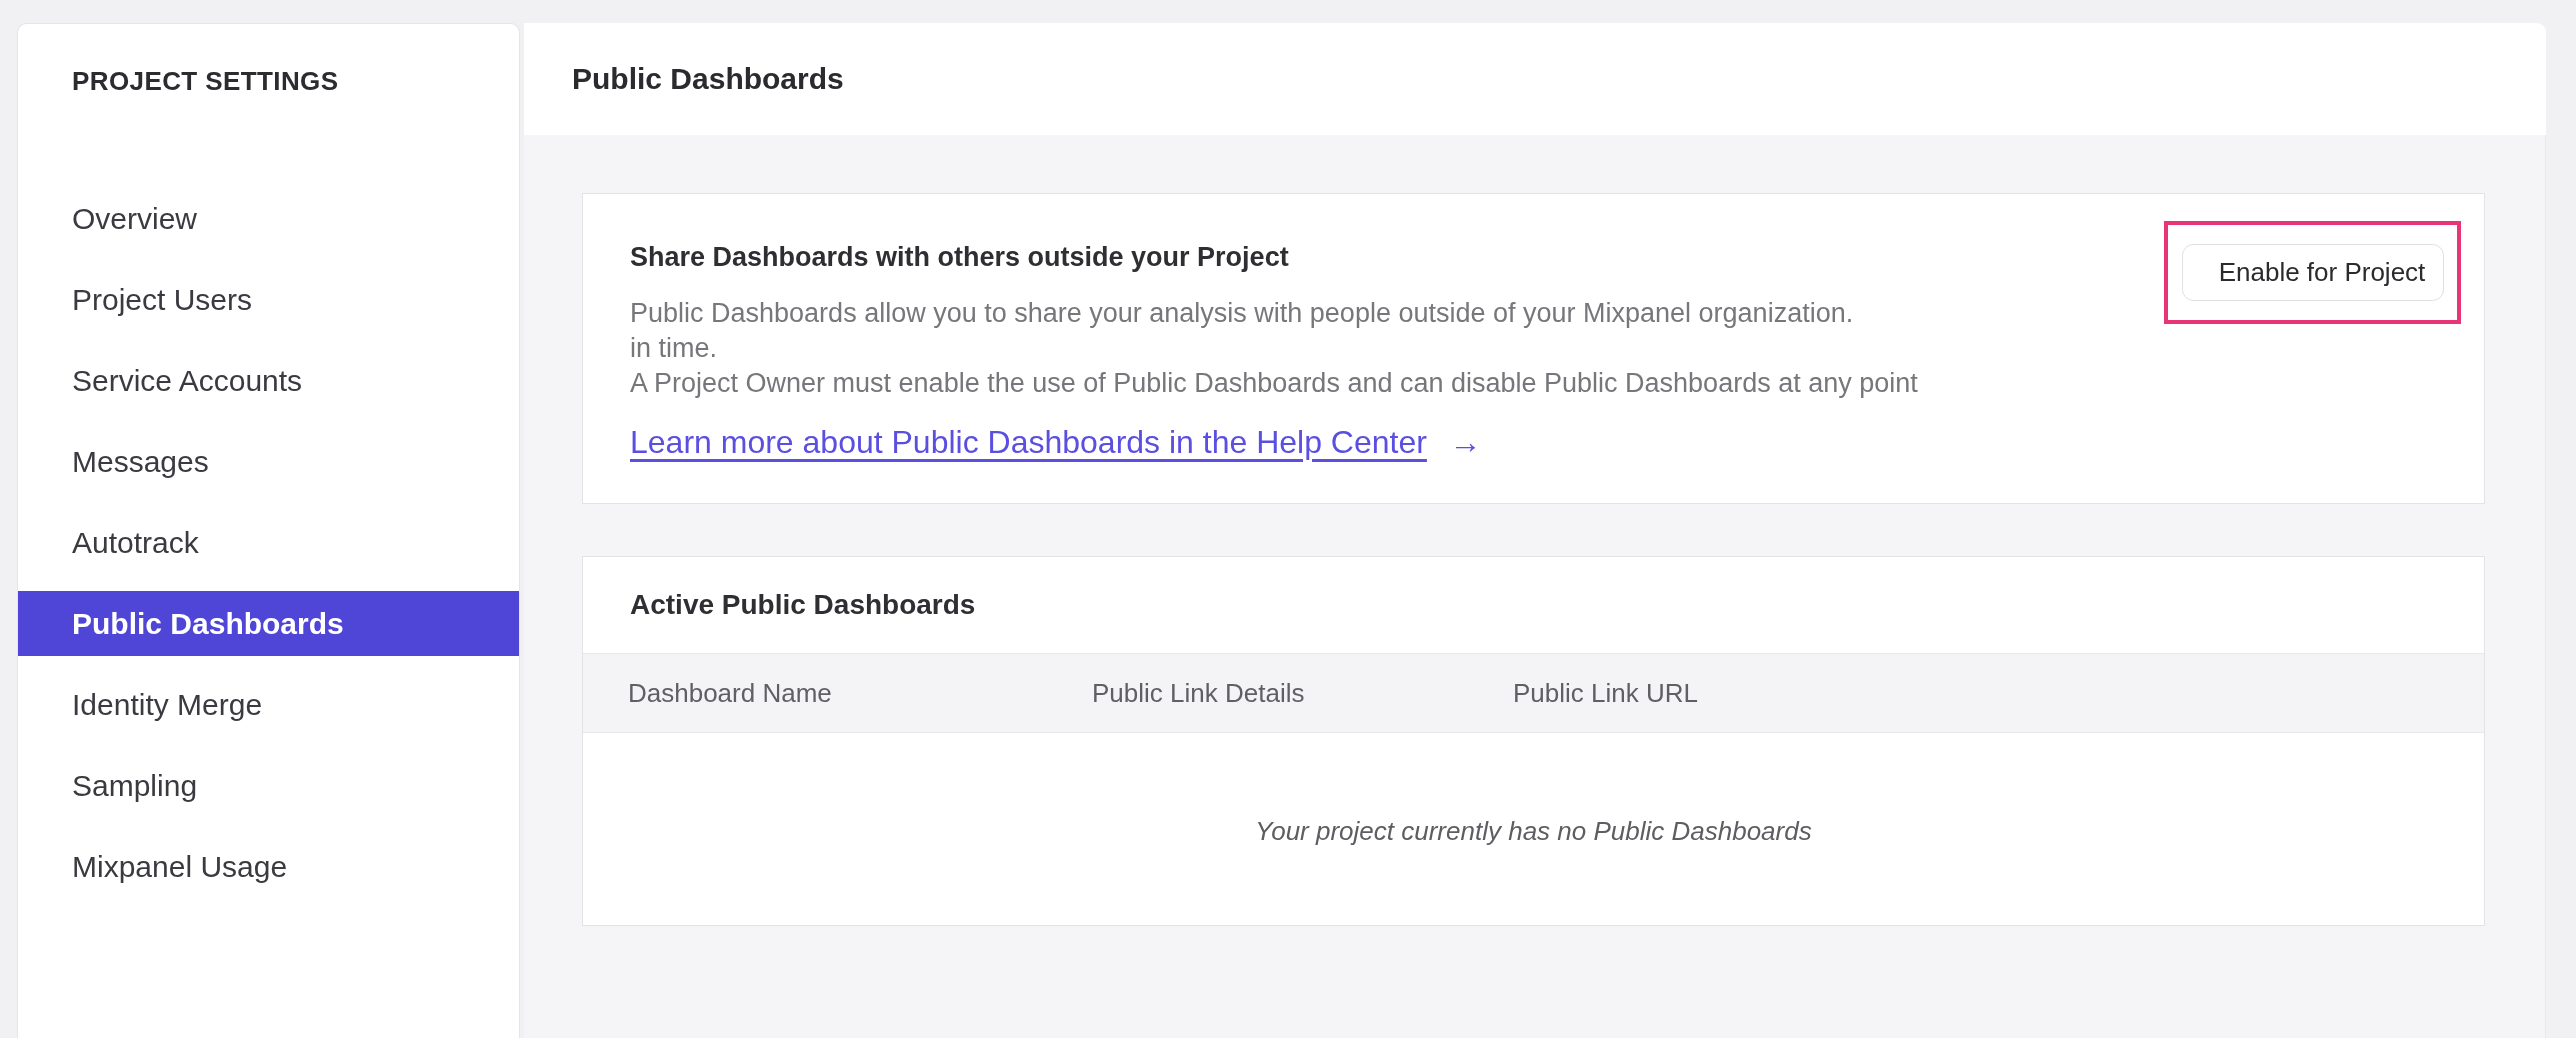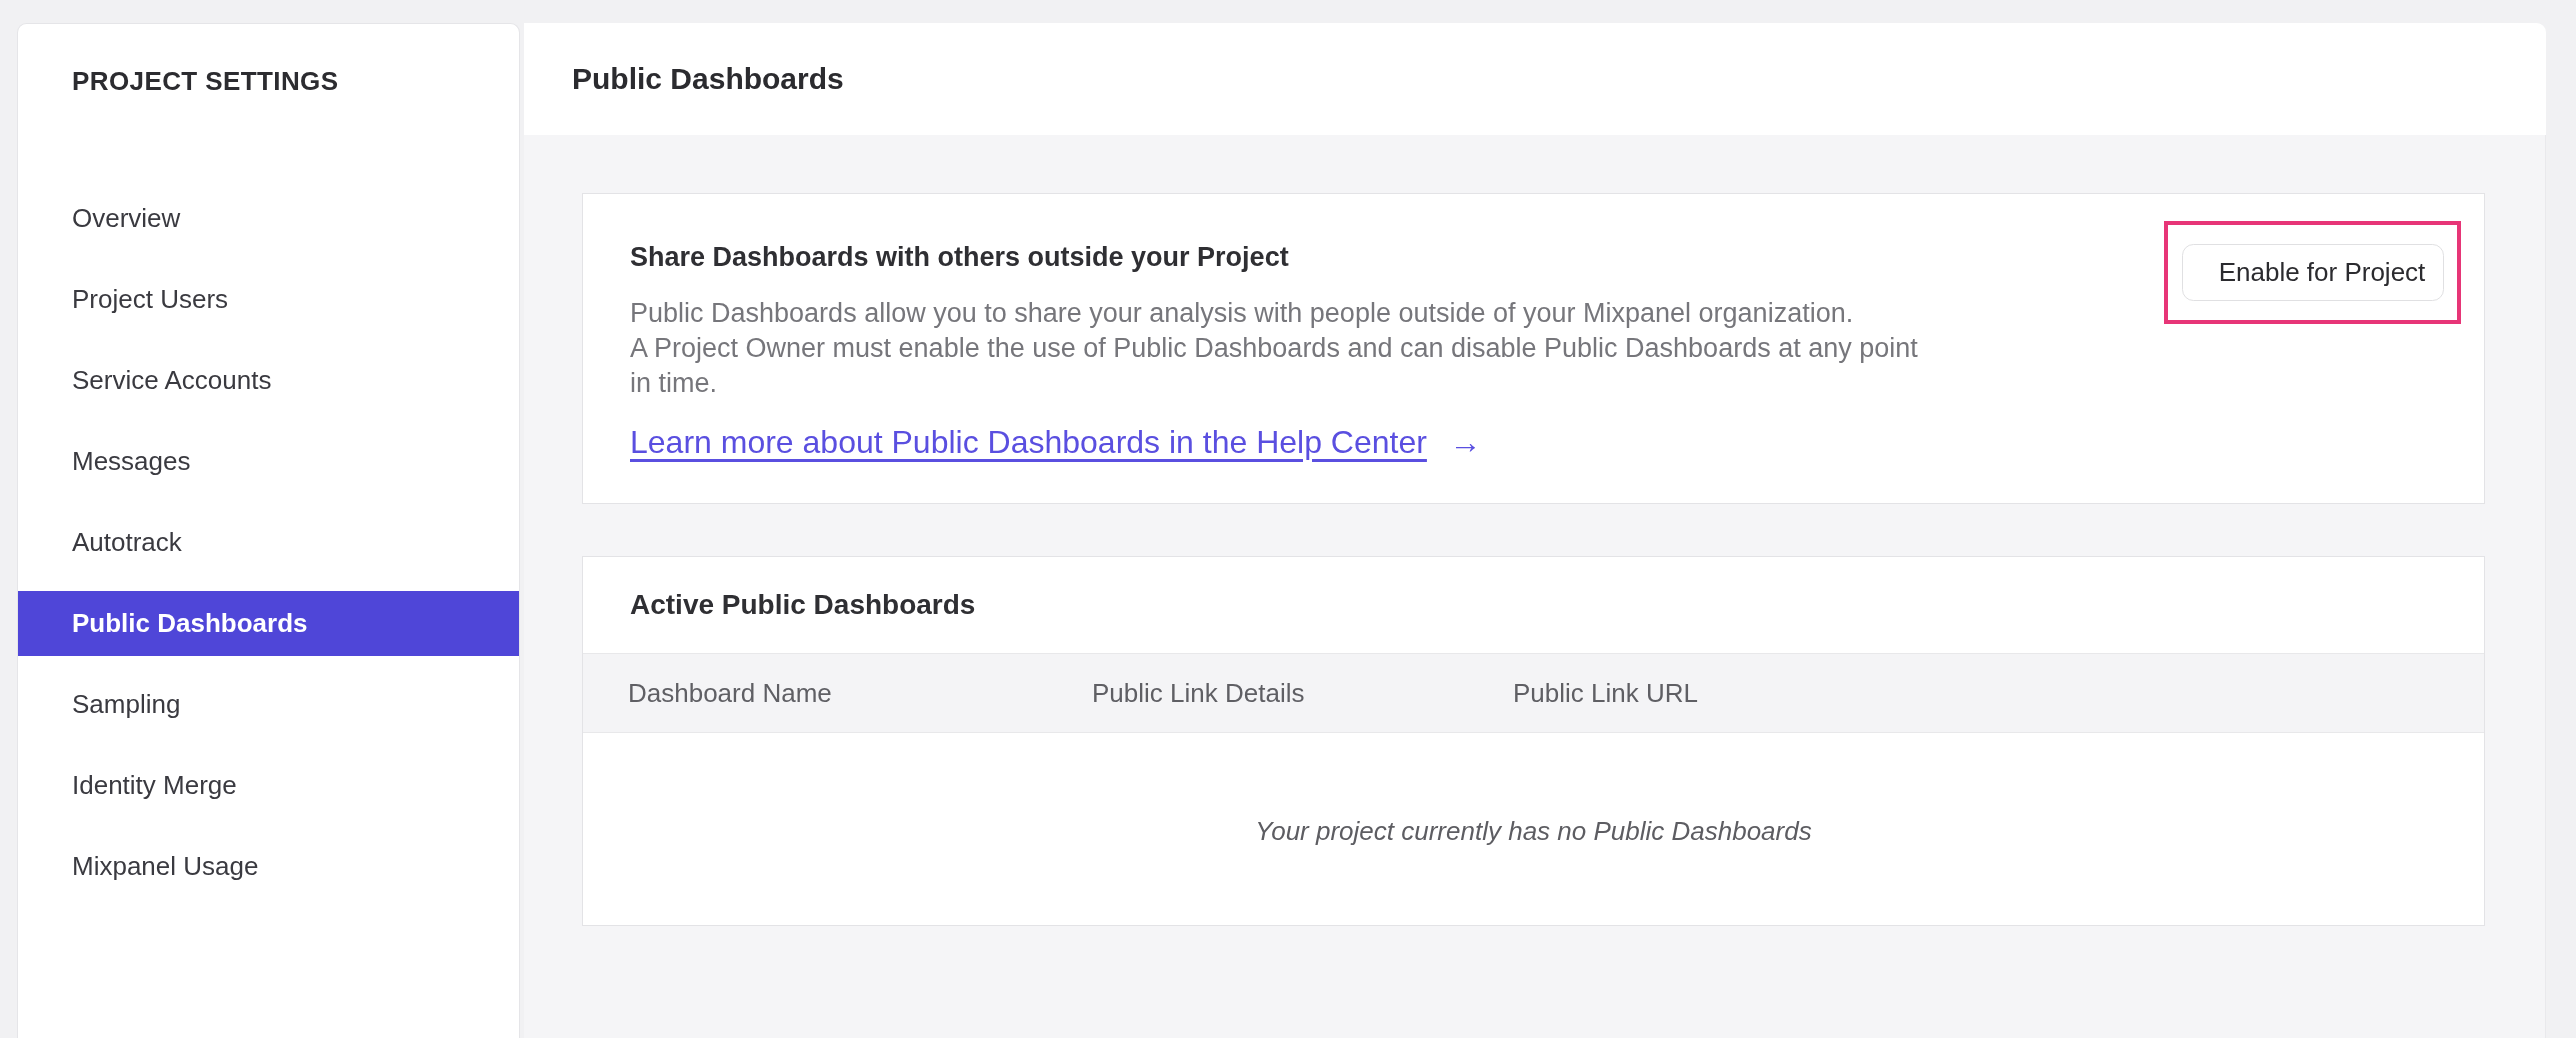--- a/index.html
+++ b/index.html
@@ -27,21 +27,21 @@
   .sidebar-header{
     margin:42px 0 0 54px;
     font-size:26px; font-weight:700; letter-spacing:0.4px;
     color:#2c2c30;
   }
   .nav{ list-style:none; margin:89px 0 0 0; padding:0; }
   .nav li{
     height:65px; margin-bottom:16px;
     display:flex; align-items:center;
     padding-left:54px;
-    font-size:26px; color:#3a3a40;
+    font-size:30px; color:#3a3a40;
     cursor:pointer;
   }
   .nav li.selected{
     background:var(--accent);
     color:#ffffff; font-weight:600;
   }
 
   
   .main-header{
     position:absolute; left:524px; top:23px; width:2022px; height:113px;
@@ -114,38 +114,38 @@
 
 <aside class="sidebar">
   <div class="sidebar-header">PROJECT SETTINGS</div>
   <ul class="nav">
     <li>Overview</li>
     <li>Project Users</li>
     <li>Service Accounts</li>
     <li>Messages</li>
     <li>Autotrack</li>
     <li class="selected">Public Dashboards</li>
+    <li>Identity Merge</li>
     <li>Sampling</li>
-    <li>Identity Merge</li>
     <li>Mixpanel Usage</li>
   </ul>
 </aside>
 
 <header class="main-header">
   <div class="main-title">Public Dashboards</div>
 </header>
 
 <main class="main-content">
 
   <section class="card card1">
     <div class="card1-title">Share Dashboards with others outside your Project</div>
     <div class="card1-desc">
       <div>Public Dashboards allow you to share your analysis with people outside of your Mixpanel organization.</div>
+      <div>in time.</div>
       <div>A Project Owner must enable the use of Public Dashboards and can disable Public Dashboards at any point</div>
-      <div>in time.</div>
     </div>
     <div class="link-row">
       <span class="help-link">Learn more about Public Dashboards in the Help Center</span>
       <span class="link-arrow">→</span>
     </div>
     <div class="pink-box">
       <button class="enable-btn">Enable for Project</button>
     </div>
   </section>
 

